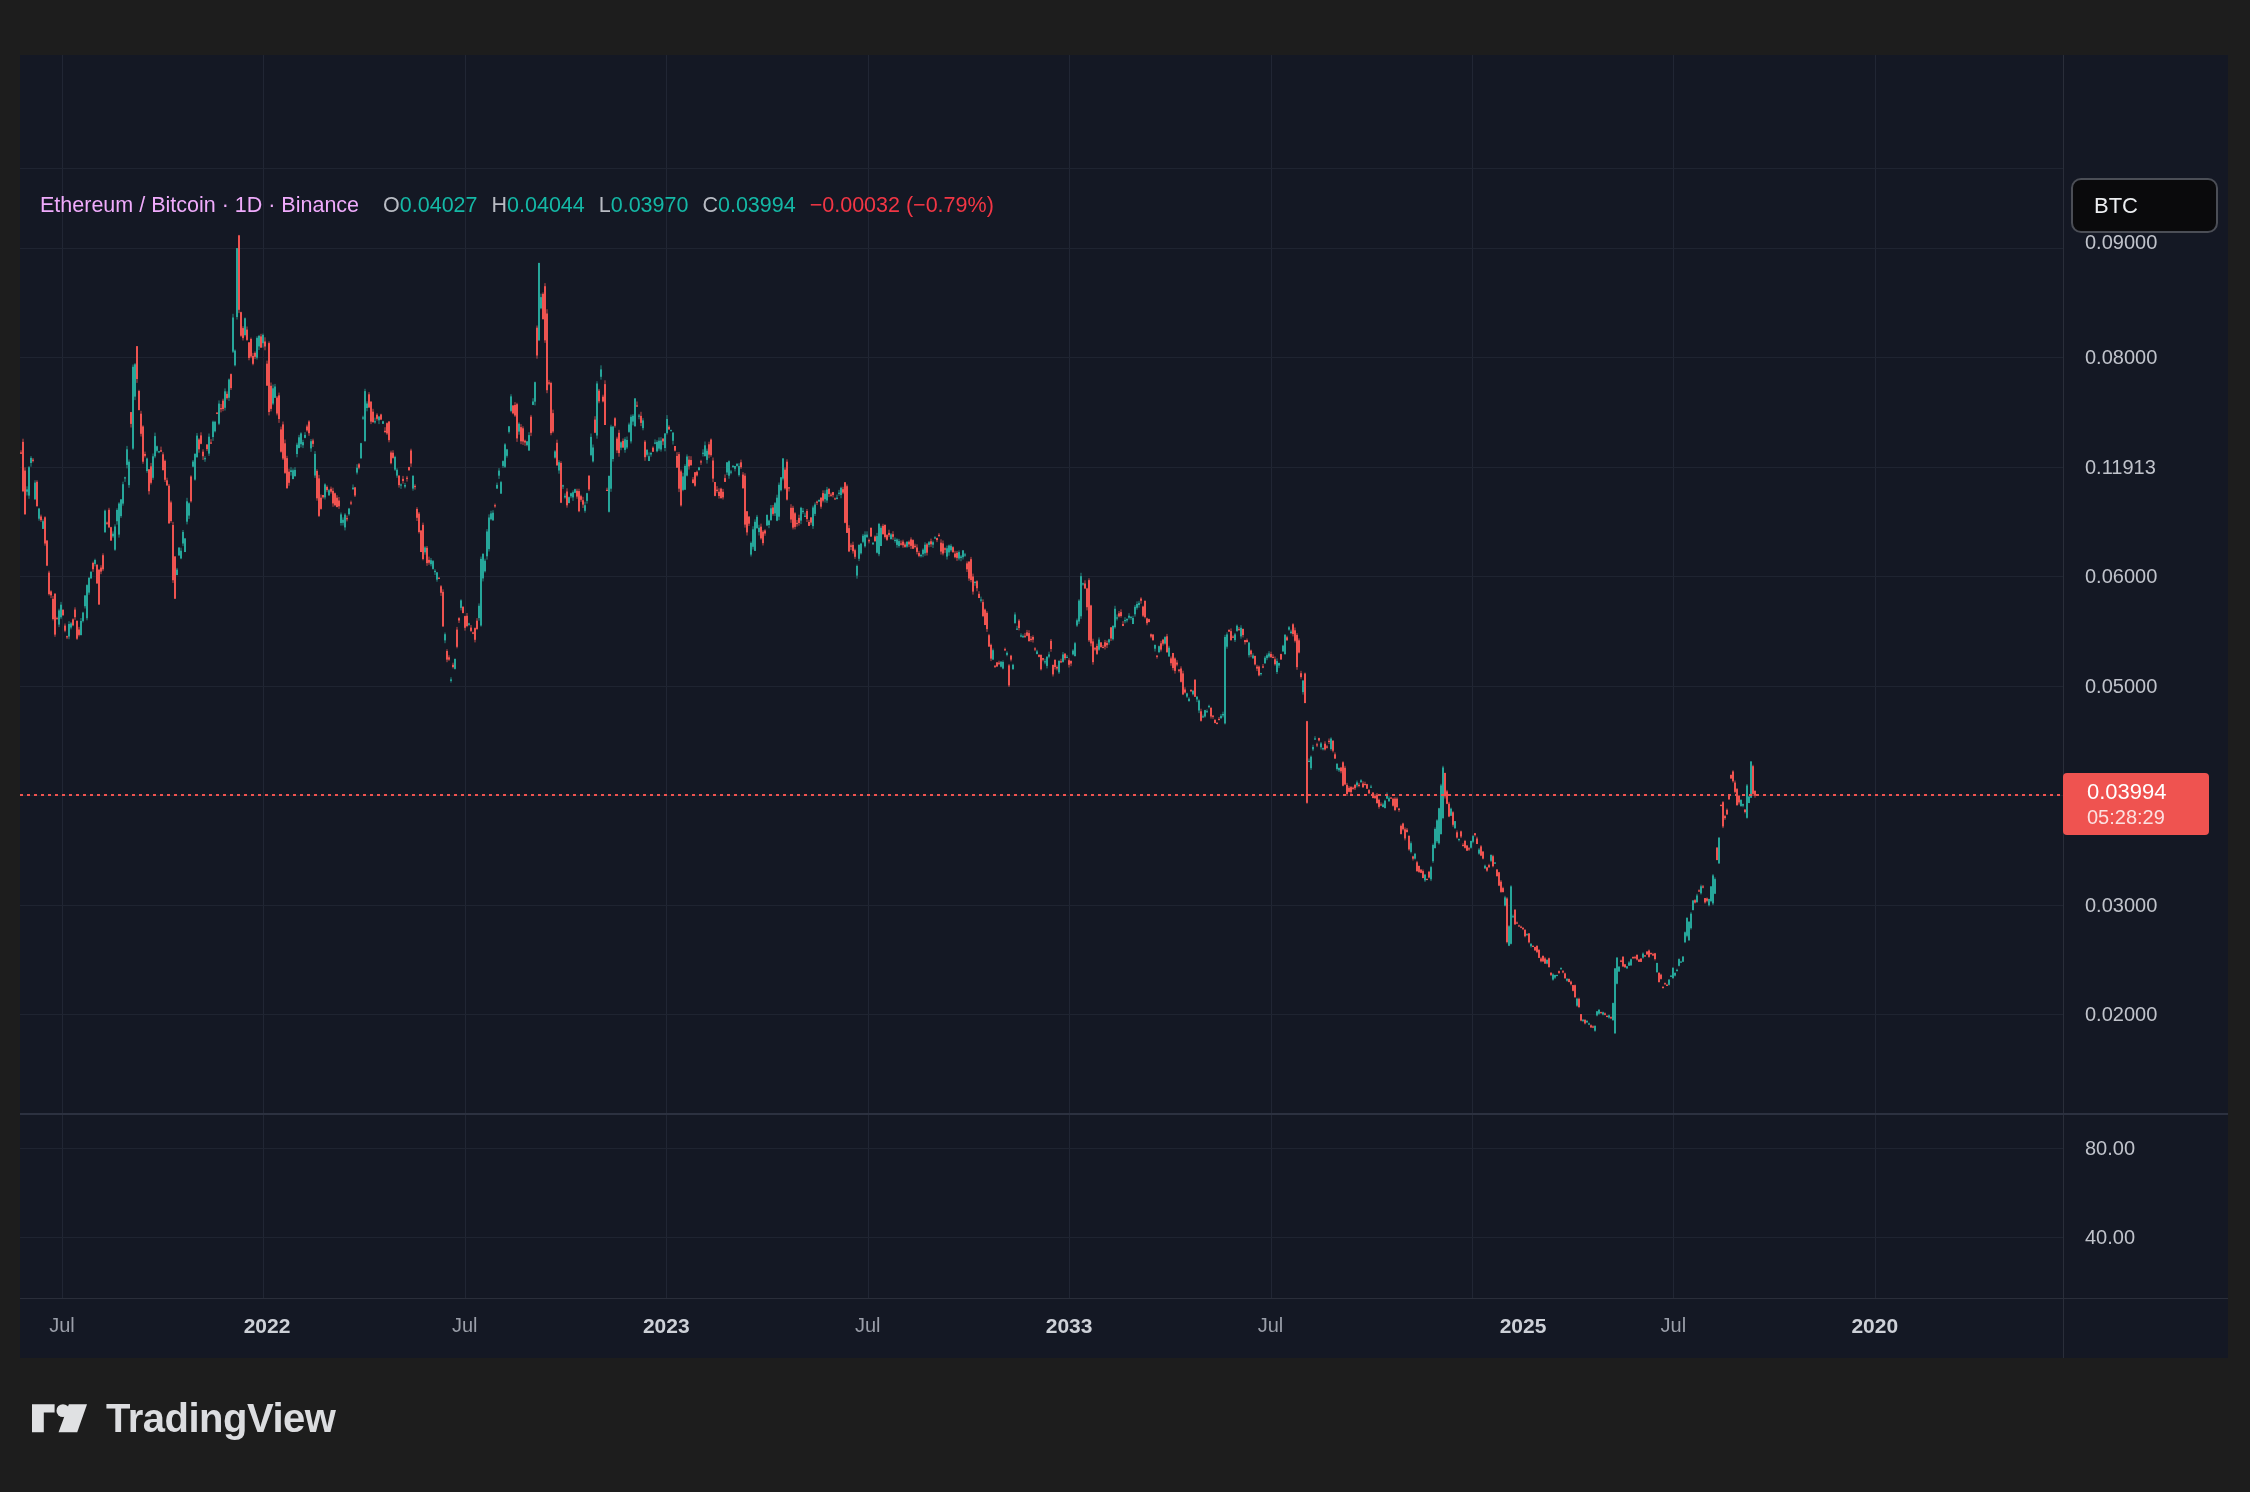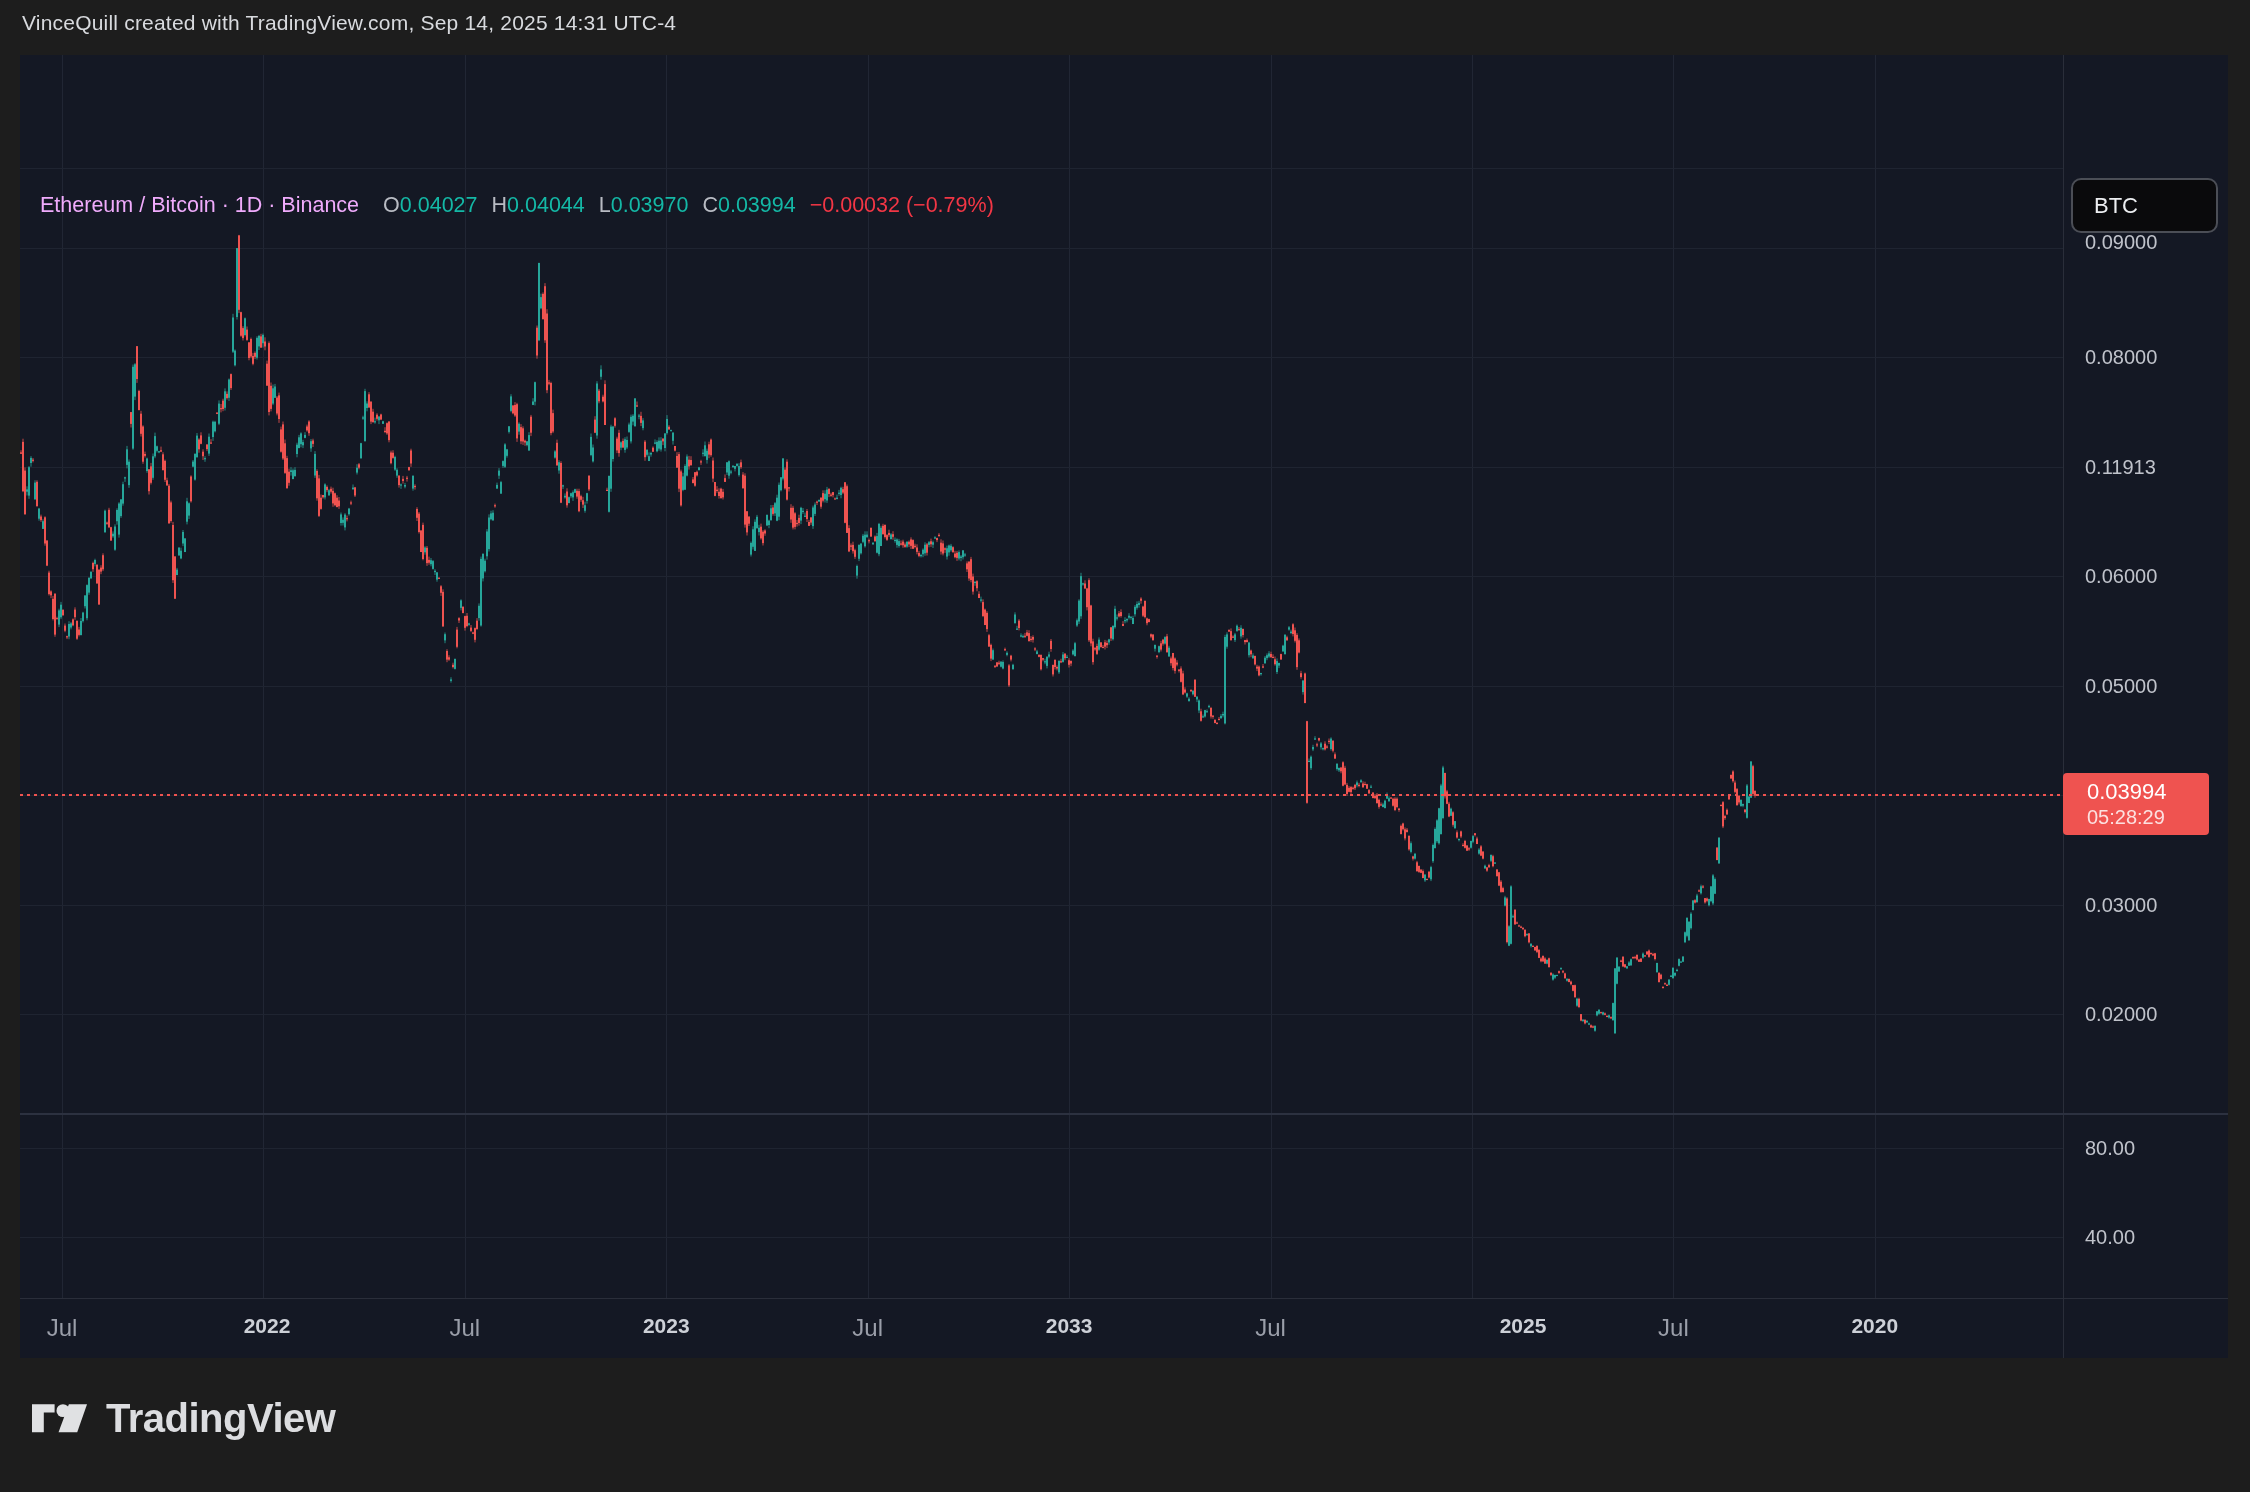--- a/index.html
+++ b/index.html
@@ -28,31 +28,30 @@
     background:#0a0a0c;border:2px solid #4b4e56;border-radius:10px;z-index:7;
     color:#eceef1;font-size:22px;line-height:51px;padding-left:21px;}
   .price-badge{position:absolute;left:0px;top:718px;width:146px;height:62px;background:#ef5350;
     border-radius:4px;z-index:8;display:flex;flex-direction:column;justify-content:center;
     padding-left:24px;box-sizing:border-box;}
   .price-badge .pb-price{color:#ffffff;font-size:22px;line-height:26px;}
   .price-badge .pb-countdown{color:rgba(255,255,255,.82);font-size:20px;line-height:24px;}
   .time-axis{position:absolute;left:0;top:1244px;width:2208px;height:59px;z-index:4;}
   .tlabel{position:absolute;top:15px;width:100px;margin-left:-50px;text-align:center;}
   .tlabel.major{font-size:21px;font-weight:700;color:#cdd0d7;}
-  .tlabel.minor{font-size:24px;font-weight:400;color:#9a9ea9;}
+  .tlabel.minor{font-size:20px;font-weight:400;color:#9a9ea9;}
   .logo{position:absolute;left:32px;top:1404px;display:flex;align-items:center;z-index:5;}
   .logo-mark{width:57px;height:29px;margin-right:17px;}
   .logo-text{color:#dcdde0;font-size:40px;font-weight:700;letter-spacing:-.5px;line-height:29px;}
 </style>
 </head>
 <body>
 
 <div class="stage">
 
-  <div class="topbar-text">VinceQuill created with TradingView.com, Sep 14, 2025 14:31 UTC-4</div>
 
   <div class="panel">
     <div class="plot-clip" id="plot">
       <div id="grid-layer">
           <div class="gridline-v" style="left:42.0px"></div>
           <div class="gridline-v" style="left:243.4px"></div>
           <div class="gridline-v" style="left:444.8px"></div>
           <div class="gridline-v" style="left:646.3px"></div>
           <div class="gridline-v" style="left:847.7px"></div>
           <div class="gridline-v" style="left:1049.1px"></div>

